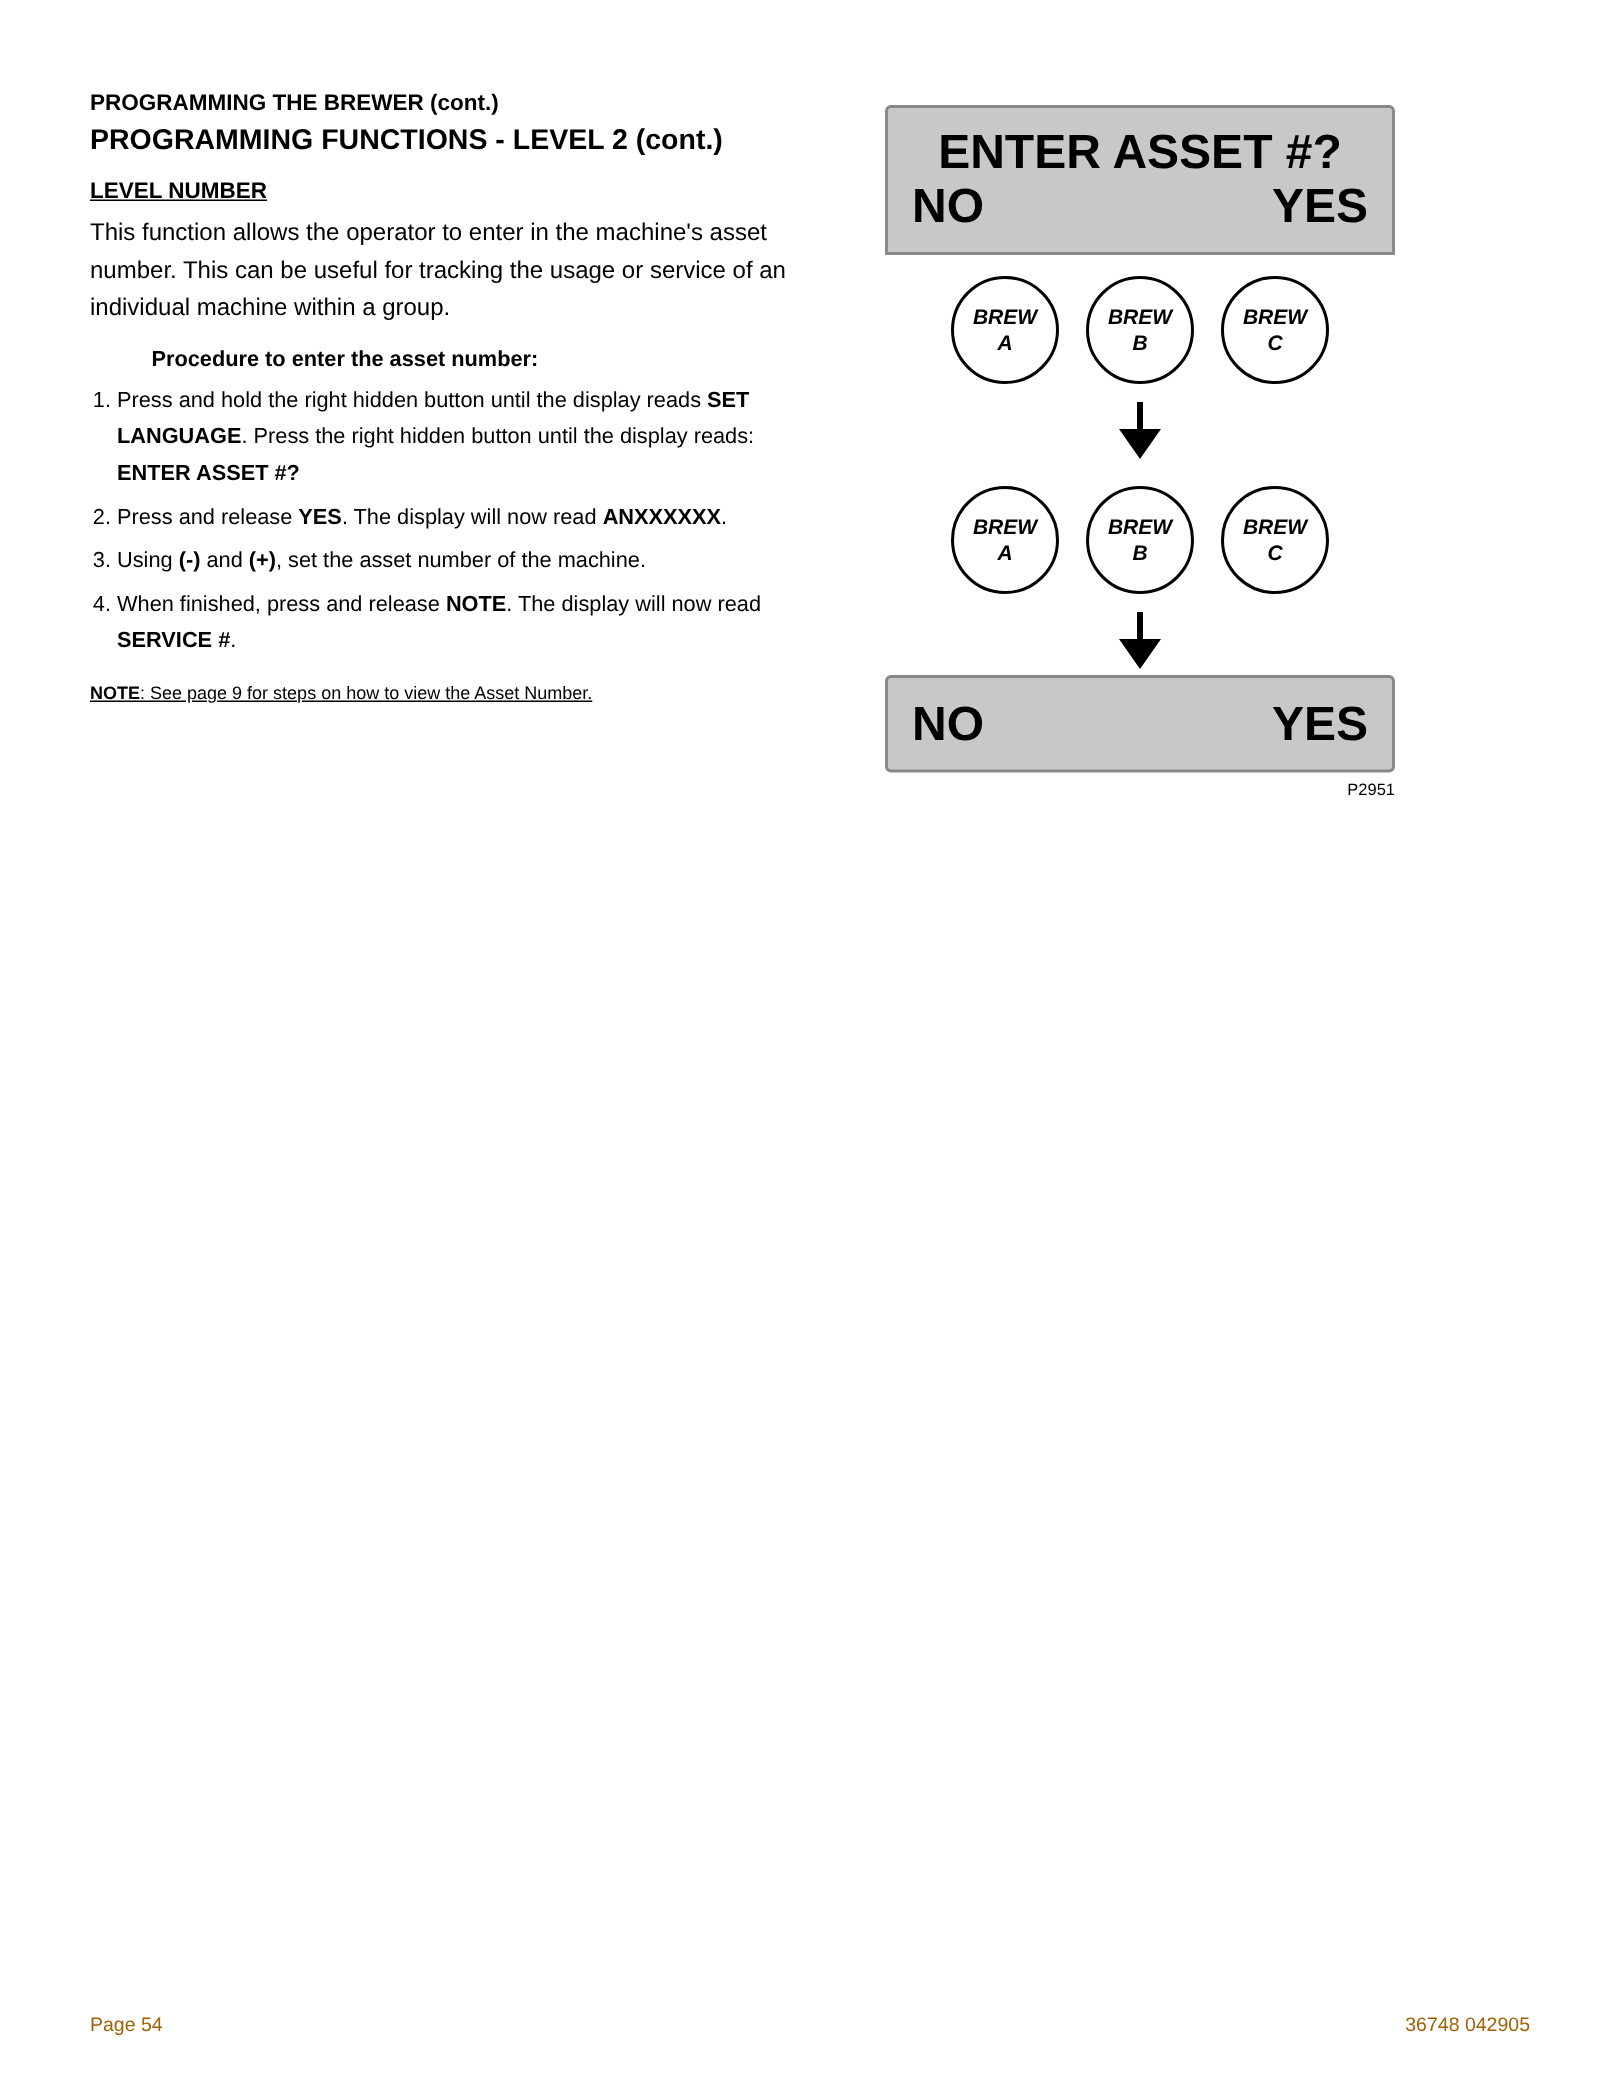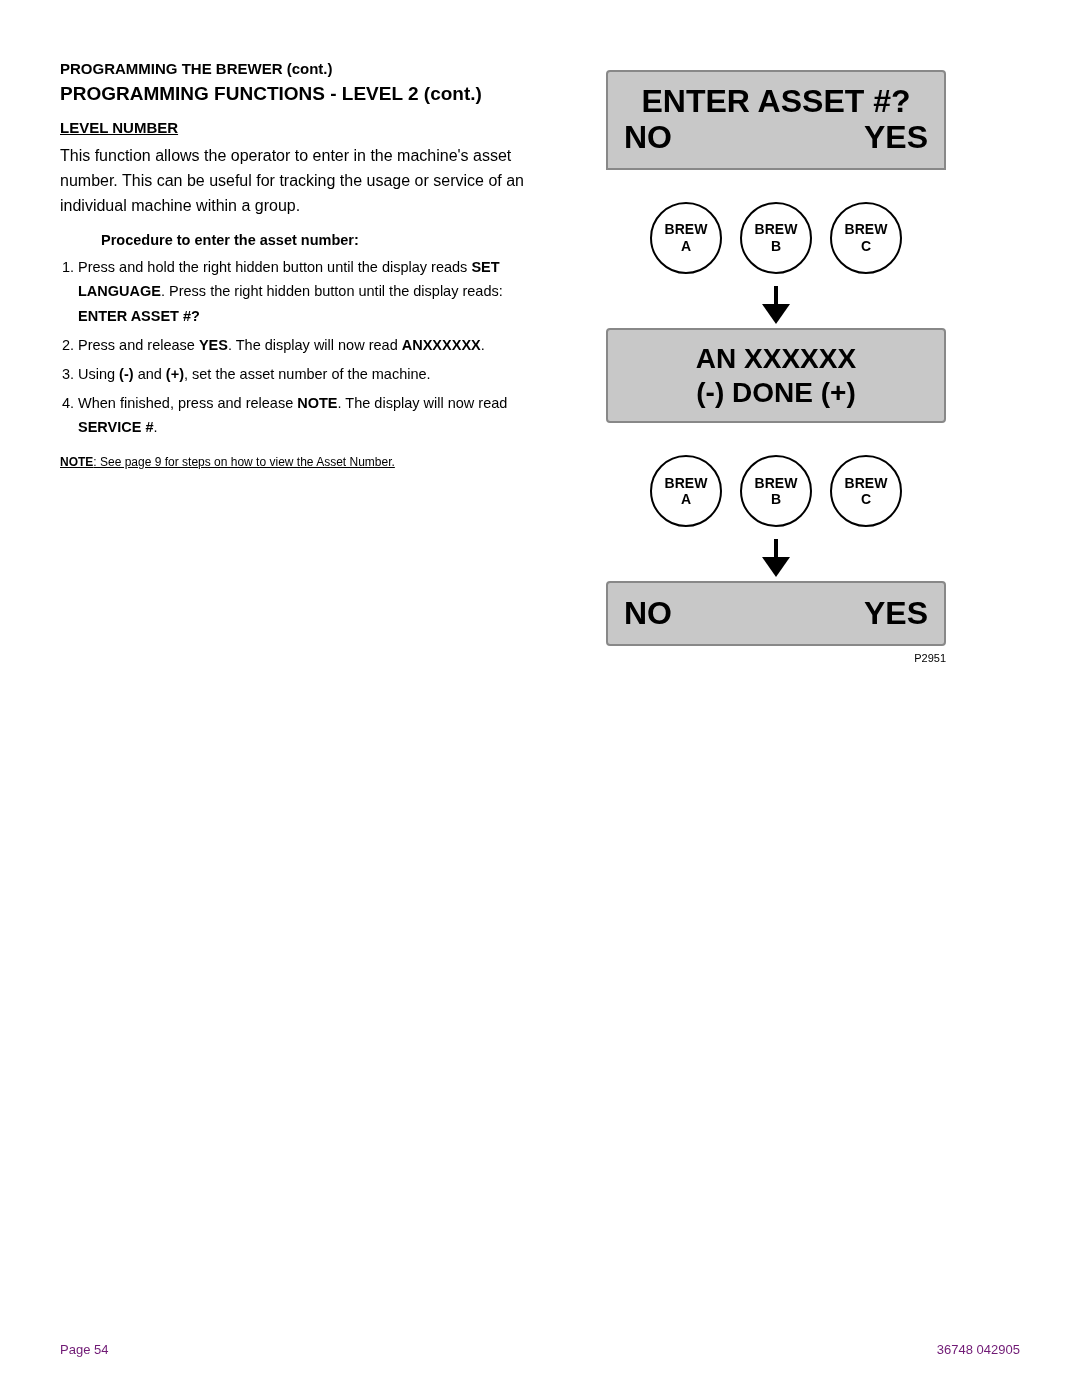--- a/index.html
+++ b/index.html
@@ -9,21 +9,21 @@
       background: #fff;
       font-family: Arial, Helvetica, sans-serif;
       font-size: 15px;
       color: #000;
       position: relative;
     }
     .page {
       display: flex;
       flex-direction: row;
       padding: 60px 50px 60px 60px;
-      gap: 46px;
+      gap: 30px;
     }
     .left-col {
       flex: 1;
       max-width: 480px;
     }
     .right-col {
       flex: 0 0 380px;
       display: flex;
       flex-direction: column;
       align-items: center;
@@ -107,21 +107,22 @@
     .box-mid-title {
       font-size: 28px;
       font-weight: bold;
       line-height: 1.2;
     }
     .brew-circles-row {
       display: flex;
       justify-content: center;
       align-items: flex-start;
       gap: 18px;
-      padding: 32px 0 8px 0;
+      padding: 14px 0 8px 0;
+      font-style: italic;
     }
     .brew-circle {
       width: 72px;
       height: 72px;
       border-radius: 50%;
       border: 2.5px solid #000;
       background: #fff;
       display: flex;
       flex-direction: column;
       align-items: center;
@@ -160,21 +161,21 @@
     
     .footer {
       position: absolute;
       bottom: 40px;
       left: 0;
       right: 0;
       display: flex;
       justify-content: space-between;
       padding: 0 60px;
       font-size: 13px;
-      color: #701a75;
+      color: #a16207;
     }
   </style>
 </head>
 <body>
 
 <div class="page">
 
   <div class="left-col">
     <div class="section-title">PROGRAMMING THE BREWER (cont.)</div>
     <div class="sub-title">PROGRAMMING FUNCTIONS - LEVEL  2 (cont.)</div>
@@ -229,24 +230,20 @@
         <span>BREW</span>
         <span>C</span>
       </div>
     </div>
 
     <div class="arrow-container">
       <div class="arrow-stem"></div>
       <div class="arrow-down"></div>
     </div>
 
-    <div class="diagram-box" style="border-radius:4px; border:2px solid #888;">
-      <div class="box-mid-title">AN XXXXXX</div>
-      <div class="box-mid-title">(-) DONE (+)</div>
-    </div>
 
     <div class="brew-circles-row">
       <div class="brew-circle">
         <span>BREW</span>
         <span>A</span>
       </div>
       <div class="brew-circle">
         <span>BREW</span>
         <span>B</span>
       </div>

